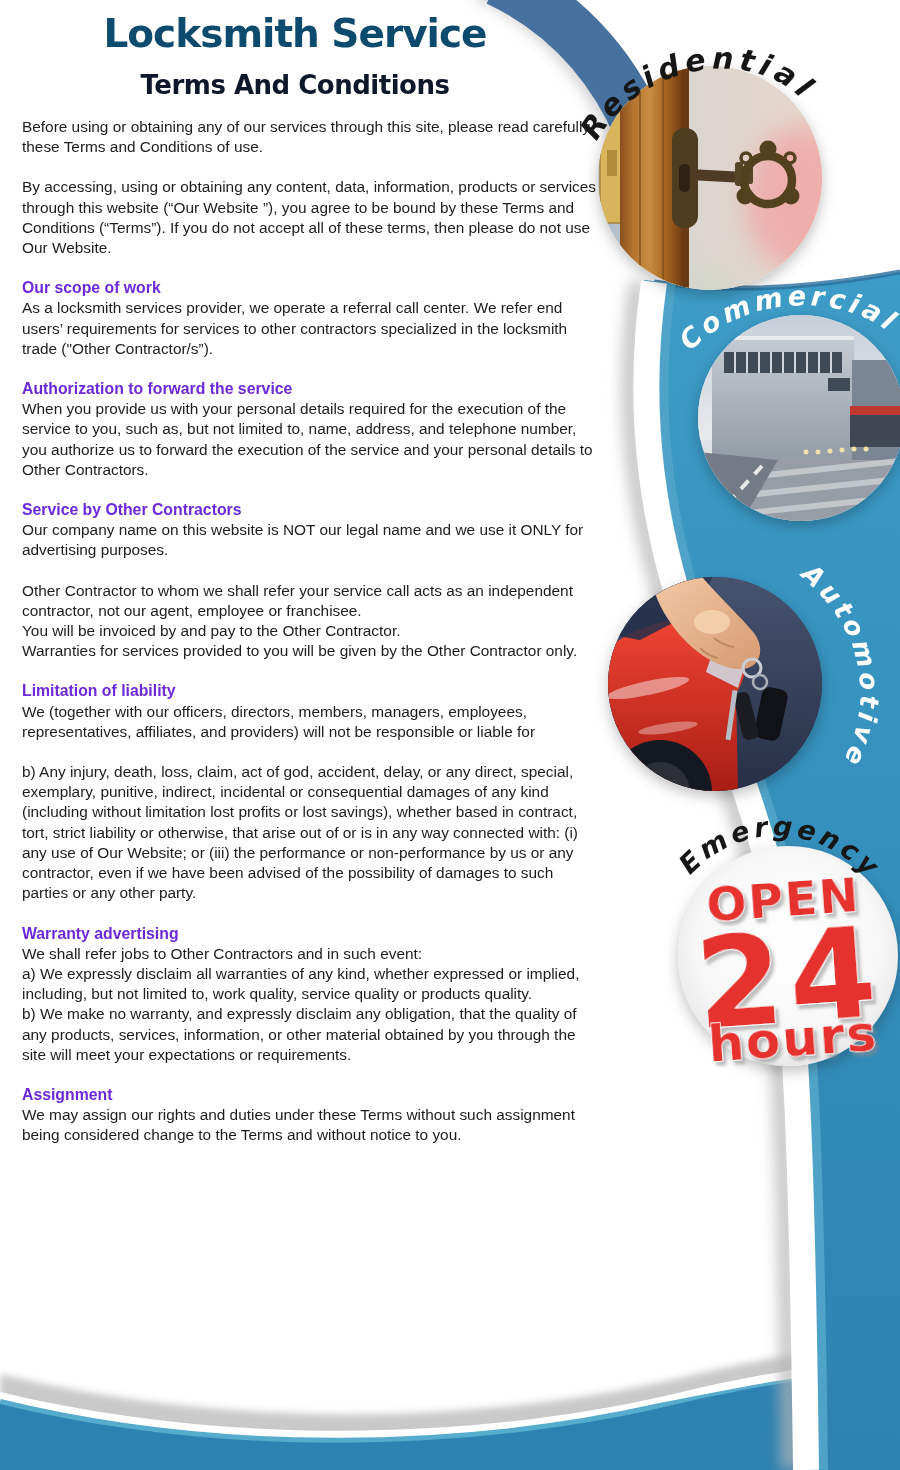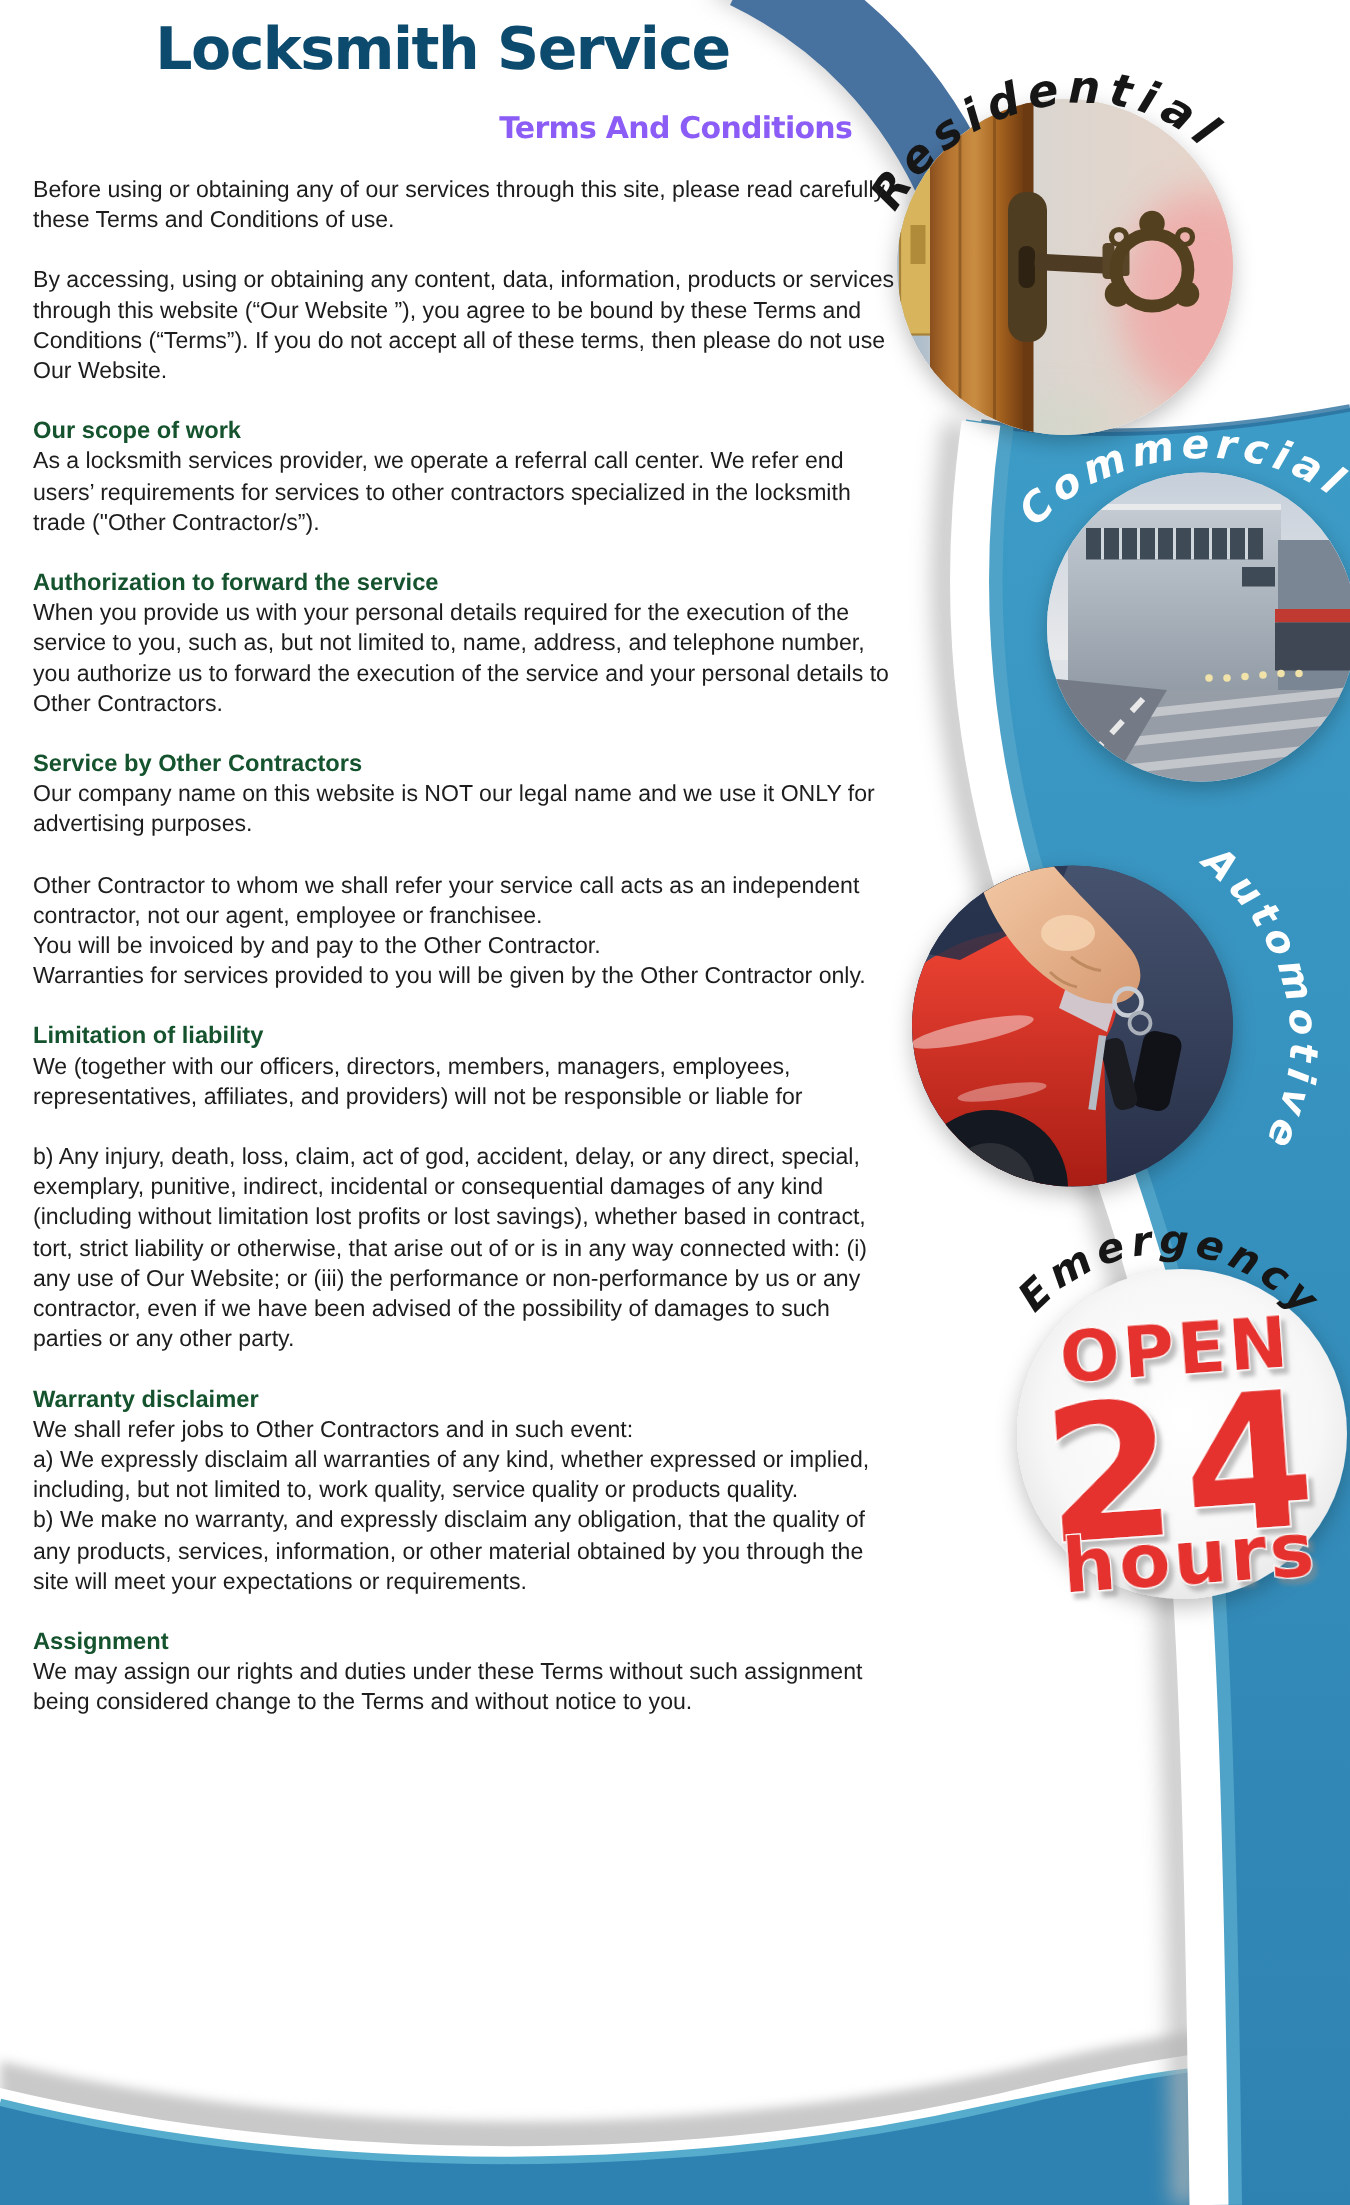--- a/index.html
+++ b/index.html
@@ -13,25 +13,25 @@
     position:absolute;left:22px;top:6px;width:576px;z-index:2;
     color:#1d1d1d;font-size:15.4px;line-height:20.2px;
   }
   .page-title{
     font-family:"DejaVu Sans", sans-serif;font-weight:bold;
     font-size:39px;line-height:44px;letter-spacing:-1px;color:#0c4a6e;
     text-align:center;margin:6px 30px 14px 0;
   }
   .page-subtitle{
     font-family:"DejaVu Sans", sans-serif;font-weight:bold;
-    font-size:20px;line-height:30px;letter-spacing:-0.5px;color:#8b5cf6;
-    text-align:right;margin:0 30px 17px 0;
+    font-size:26px;line-height:30px;letter-spacing:-0.5px;color:#0f172a;
+    text-align:center;margin:0 30px 17px 0;
   }
   .para{white-space:pre-line;margin:0 0 20px 0;}
-  .hd{font-weight:bold;font-size:15.8px;margin:0;color:#14532d;}
+  .hd{font-weight:bold;font-size:15.8px;margin:0;color:#6d28d9;}
   .label-script{
     font-family:"DejaVu Sans", sans-serif;
     font-style:italic;font-weight:bold;
   }
   .open-font{font-family:"DejaVu Sans", sans-serif;font-weight:bold;}
 </style>
 </head>
 <body>
 
 <svg class="deco" viewBox="0 0 900 1470" xmlns="http://www.w3.org/2000/svg">
@@ -266,20 +266,20 @@
   <h3 class="hd">Service by Other Contractors</h3>
   <p class="para">Our company name on this website is NOT our legal name and we use it ONLY for advertising purposes.</p>
   <p class="para">Other Contractor to whom we shall refer your service call acts as an independent contractor, not our agent, employee or franchisee.
 You will be invoiced by and pay to the Other Contractor.
 Warranties for services provided to you will be given by the Other Contractor only.</p>
 
   <h3 class="hd">Limitation of liability</h3>
   <p class="para">We (together with our officers, directors, members, managers, employees, representatives, affiliates, and providers) will not be responsible or liable for</p>
   <p class="para">b) Any injury, death, loss, claim, act of god, accident, delay, or any direct, special, exemplary, punitive, indirect, incidental or consequential damages of any kind (including without limitation lost profits or lost savings), whether based in contract, tort, strict liability or otherwise, that arise out of or is in any way connected with: (i) any use of Our Website; or (iii) the performance or non-performance by us or any contractor, even if we have been advised of the possibility of damages to such parties or any other party.</p>
 
-  <h3 class="hd">Warranty disclaimer</h3>
+  <h3 class="hd">Warranty advertising</h3>
   <p class="para">We shall refer jobs to Other Contractors and in such event:
 a) We expressly disclaim all warranties of any kind, whether expressed or implied, including, but not limited to, work quality, service quality or products quality.
 b) We make no warranty, and expressly disclaim any obligation, that the quality of any products, services, information, or other material obtained by you through the site will meet your expectations or requirements.</p>
 
   <h3 class="hd">Assignment</h3>
   <p class="para">We may assign our rights and duties under these Terms without such assignment being considered change to the Terms and without notice to you.</p>
 </main>
 
 </body></html>

